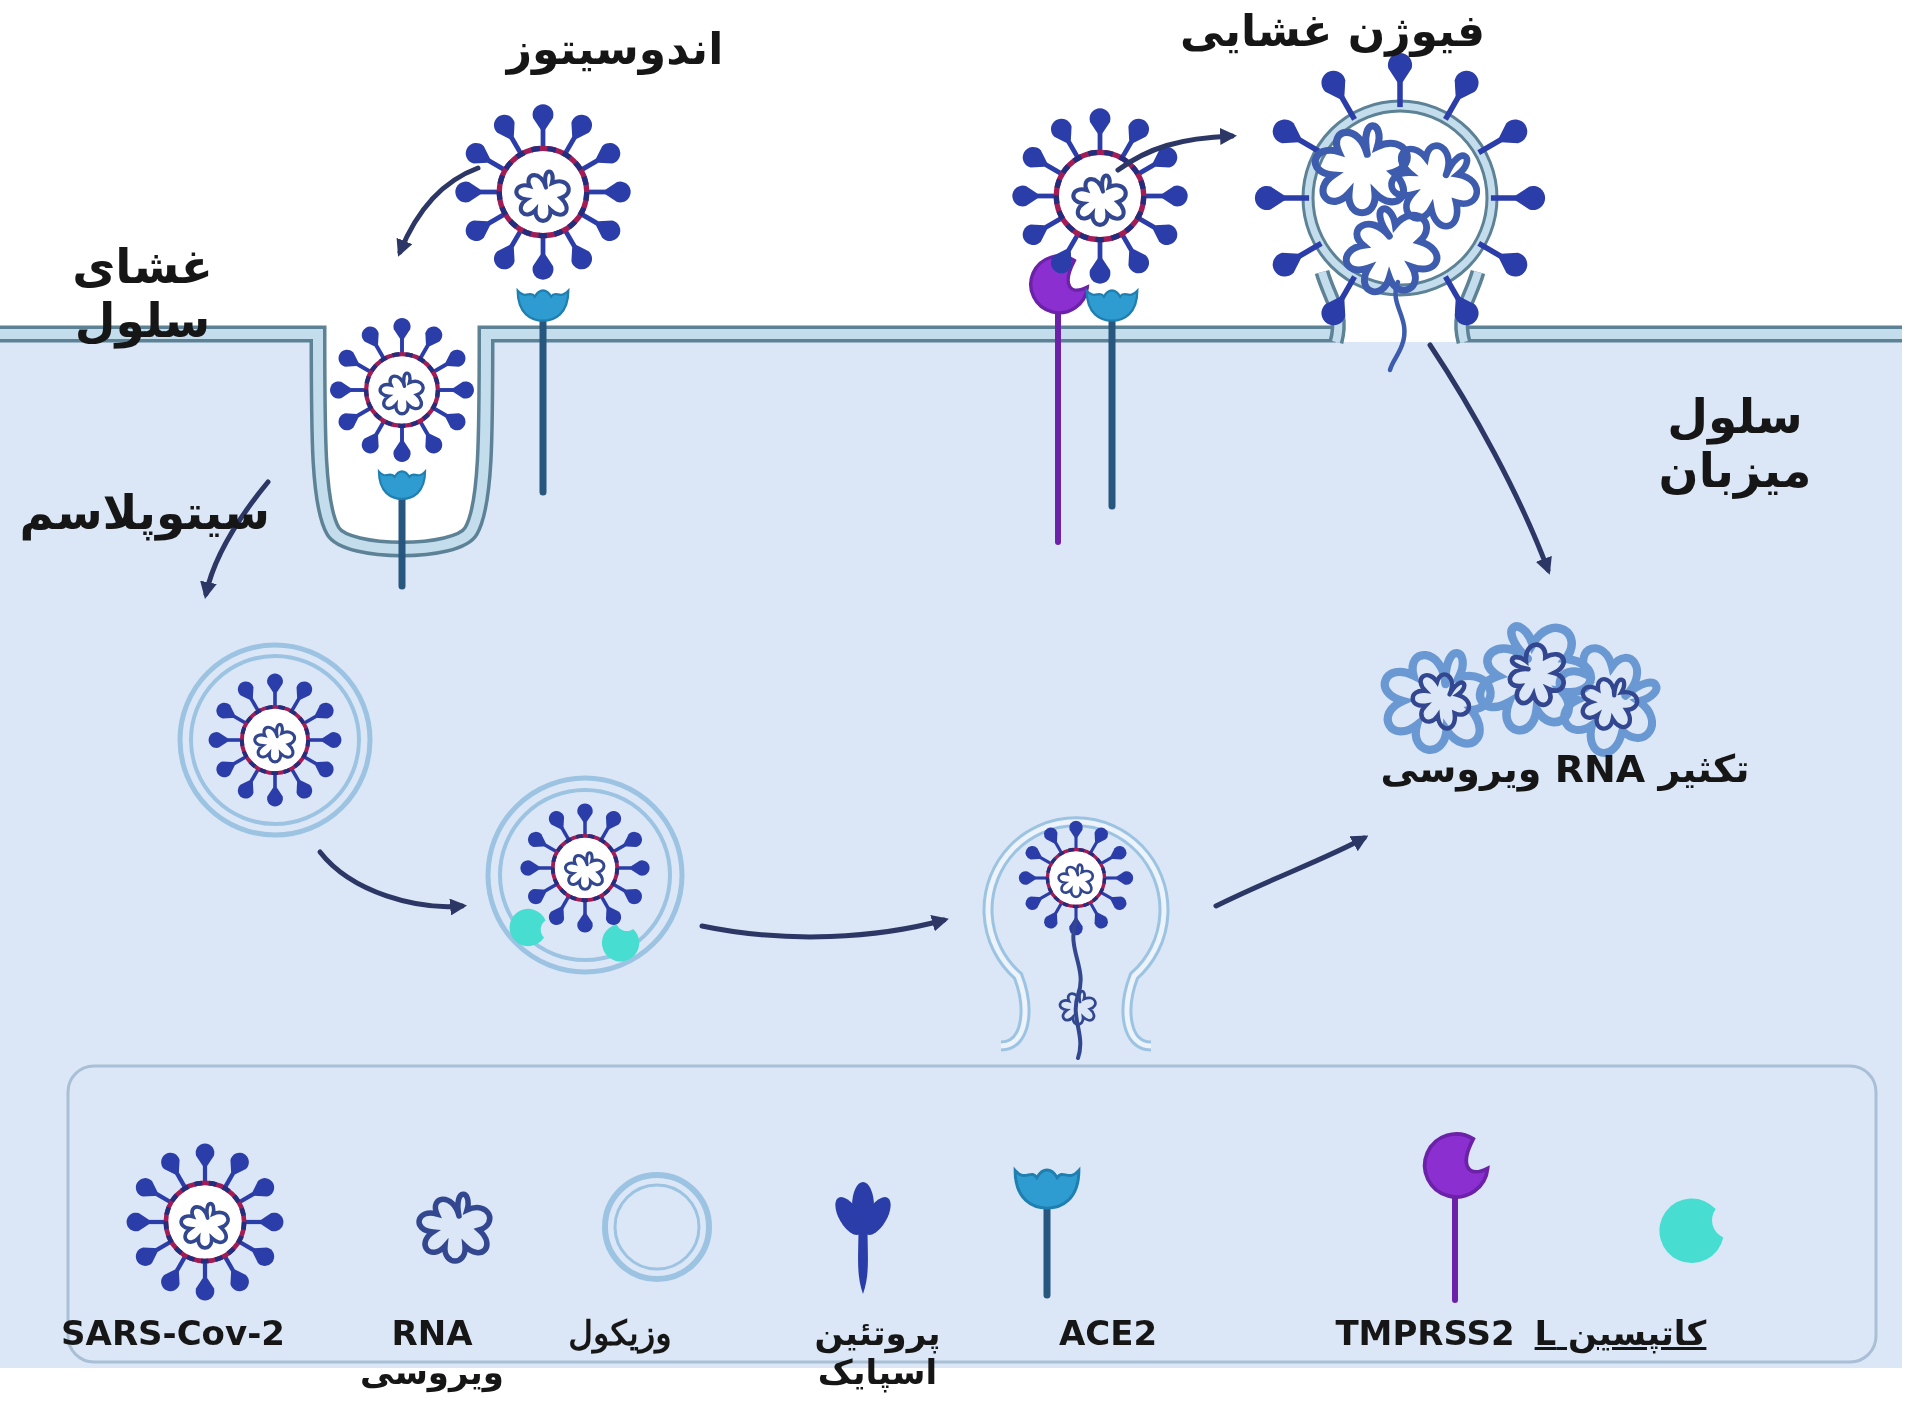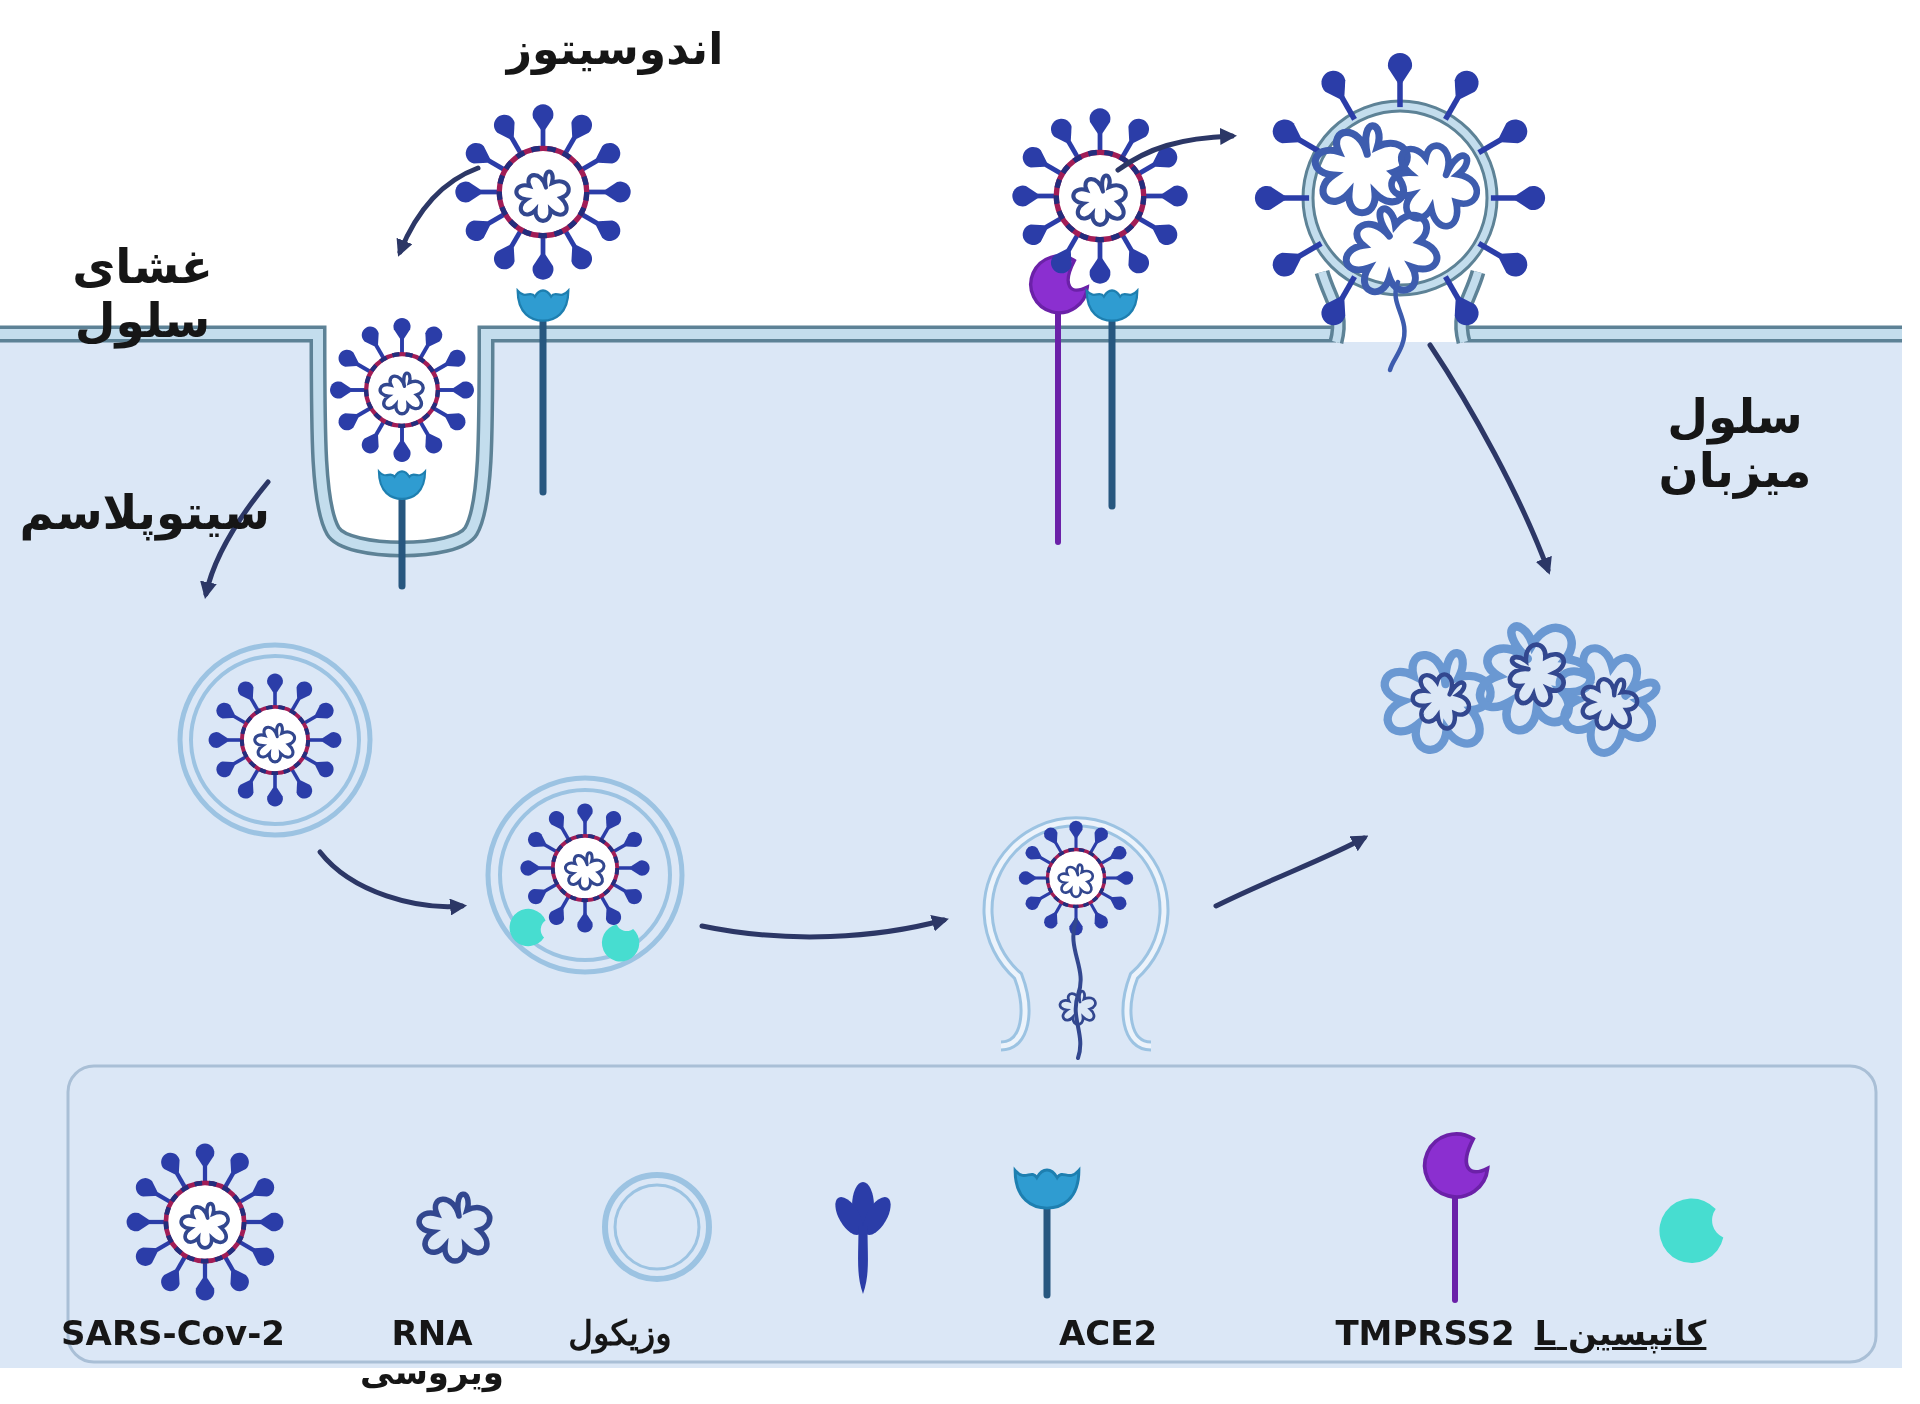--- a/index.html
+++ b/index.html
@@ -200,24 +200,27 @@
     </g>
     <g>
       <line x1="1455" y1="1185" x2="1455" y2="1300" class="stem-tmprss2"></line>
       <use href="#tmprss2c" transform="translate(1455,1165) scale(1.5) rotate(-10)"></use>
     </g>
     <use href="#cath" transform="translate(1691,1230) scale(1.9)"></use>
   </g>
 </svg>
 
 <div class="lbl lbl-title" style="left:460px;top:24px;width:310px;" dir="rtl">اندوسیتوز</div>
+<div class="lbl lbl-title" style="left:1170px;top:6px;width:325px;" dir="rtl">فیوژن غشایی</div>
 <div class="lbl lbl-side" style="left:30px;top:240px;width:225px;" dir="rtl">غشای سلول</div>
 <div class="lbl lbl-side" style="left:50px;top:486px;width:220px;" dir="rtl">سیتوپلاسم</div>
 <div class="lbl lbl-side" style="left:1615px;top:390px;width:240px;" dir="rtl">سلول میزبان</div>
+<div class="lbl lbl-rna" style="left:1360px;top:748px;width:410px;" dir="rtl">تکثیر RNA ویروسی</div>
 
 <div class="lbl lbl-legend" style="left:58px;top:1314px;width:230px;" dir="ltr">SARS-Cov-2</div>
 <div class="lbl lbl-legend" style="left:317px;top:1314px;width:230px;" dir="ltr">RNA ویروسی</div>
 <div class="lbl lbl-legend" style="left:540px;top:1314px;width:160px;font-family:Liberation Serif, serif;" dir="rtl">وزیکول</div>
+<div class="lbl lbl-legend" style="left:755px;top:1314px;width:245px;" dir="rtl">پروتئین اسپایک</div>
 <div class="lbl lbl-legend" style="left:1028px;top:1314px;width:160px;" dir="ltr">ACE2</div>
 <div class="lbl lbl-legend" style="left:1330px;top:1314px;width:190px;" dir="ltr">TMPRSS2</div>
 <div class="lbl lbl-legend" style="left:1523px;top:1314px;width:195px;text-decoration:underline;" dir="rtl">کاتپسین L</div>
 
 </div>
 
 </body></html>

